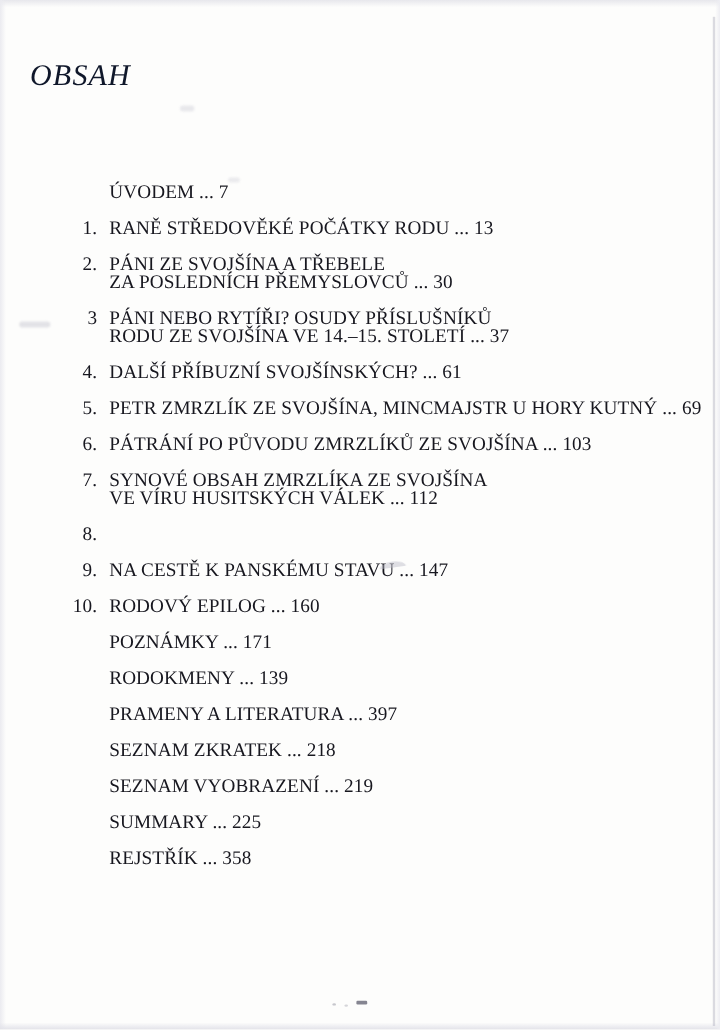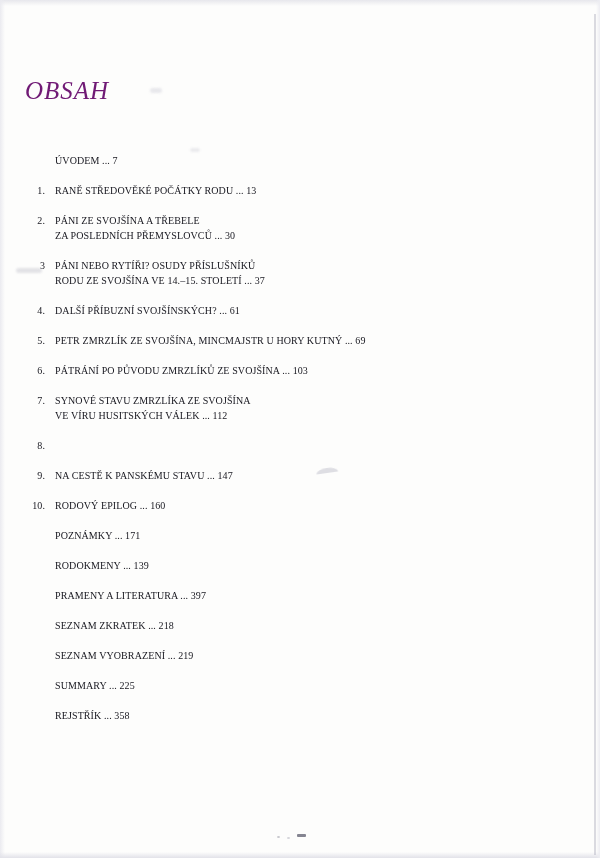--- a/index.html
+++ b/index.html
@@ -43,32 +43,32 @@
     pointer-events: none;
   }
 
   .title {
     position: absolute;
     left: 25px;
     top: 50px;
     font-style: italic;
     font-size: 25px;
     letter-spacing: 1px;
-    color: #701a75;
-    margin-top: 27px;
+    color: #0f172a;
   }
 
   .toc {
     position: absolute;
     left: 0;
     top: 153px;
     width: 483px;
-    font-size: 10px;
+    font-size: 16px;
     line-height: 15px;
     letter-spacing: 0.1px;
+    padding-left: 36px;
   }
   .entry {
     display: flex;
     align-items: flex-start;
     margin-bottom: 15px;
   }
   .num {
     flex: none;
     width: 45px;
     text-align: right;
@@ -170,21 +170,21 @@
     <div class="entry">
       <span class="num">6.</span>
       <span class="lines">
           <span class="line">PÁTRÁNÍ PO PŮVODU ZMRZLÍKŮ ZE SVOJŠÍNA ... 103</span>
         </span>
     </div>
 
     <div class="entry">
       <span class="num">7.</span>
       <span class="lines">
-        <span class="line">SYNOVÉ STAVU ZMRZLÍKA ZE SVOJŠÍNA</span>
+        <span class="line">SYNOVÉ OBSAH ZMRZLÍKA ZE SVOJŠÍNA</span>
         <span class="line">VE VÍRU HUSITSKÝCH VÁLEK ... 112</span>
       </span>
     </div>
 
     <div class="entry">
       <span class="num">8.</span>
     </div>
 
     <div class="entry">
       <span class="num">9.</span>

